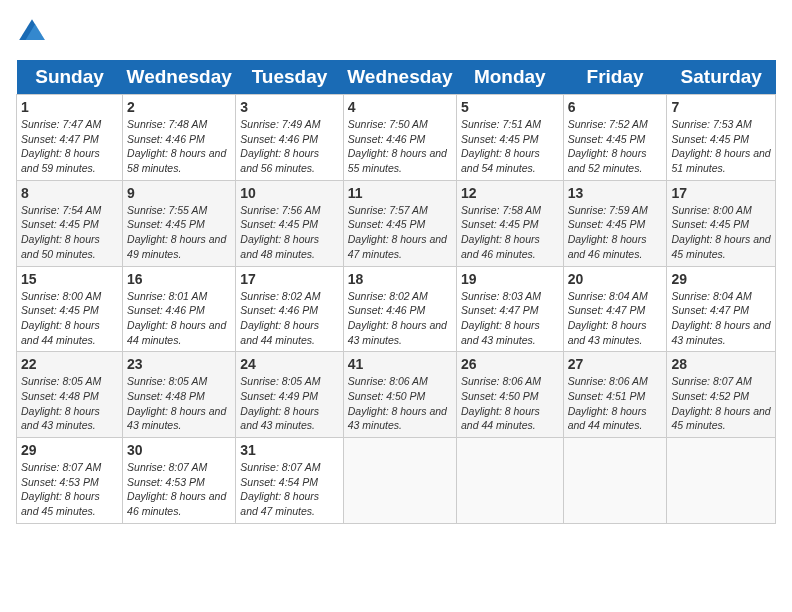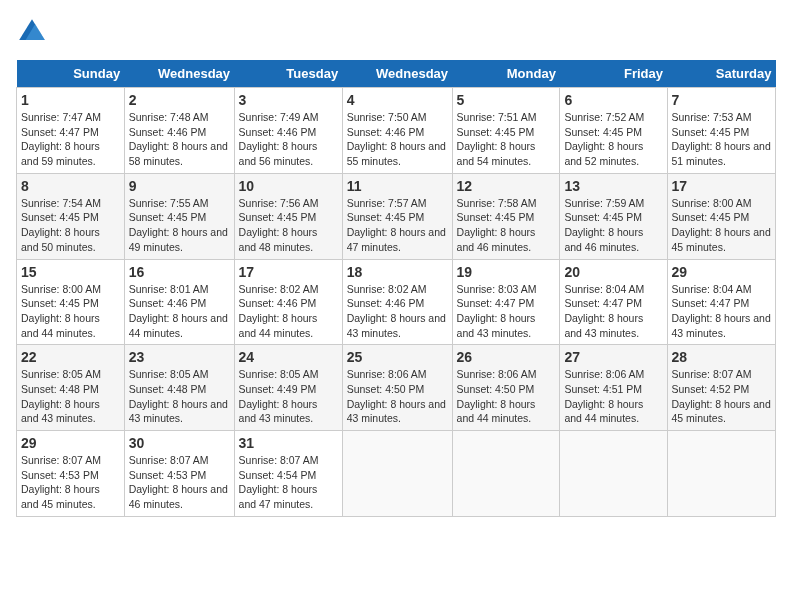--- a/index.html
+++ b/index.html
@@ -49,22 +49,22 @@
     }
     table {
       width: 100%;
       border-collapse: collapse;
       font-size: 11px;
     }
     thead tr th {
       background-color: #1a6bb5;
       color: #fff;
       padding: 6px 4px;
-      text-align: right;
-      font-size: 13px;
+      text-align: center;
+      font-size: 19px;
       font-weight: bold;
     }
     tbody tr td {
       border: 1px solid #ccc;
       padding: 4px;
       vertical-align: top;
       background: #fff;
       width: 113px;
     }
     tbody tr:nth-child(even) td {
@@ -74,20 +74,21 @@
       font-size: 14px;
       font-weight: bold;
       color: #333;
       display: block;
       margin-bottom: 2px;
     }
     .day-detail {
       color: #333;
       line-height: 1.4;
       font-size: 10.5px;
+      font-style: italic;
     }
     td.empty {
       background: #f9f9f9;
     }
   </style>
 </head>
 <body>
 
 <div class="header">
   <div class="logo">
@@ -216,21 +217,21 @@
       </td>
         <td>
         <span class="day-num">23</span>
         <span class="day-detail">Sunrise: 8:05 AM<br>Sunset: 4:48 PM<br>Daylight: 8 hours and 43 minutes.</span>
       </td>
         <td>
         <span class="day-num">24</span>
         <span class="day-detail">Sunrise: 8:05 AM<br>Sunset: 4:49 PM<br>Daylight: 8 hours and 43 minutes.</span>
       </td>
         <td>
-        <span class="day-num">25</span>
+        <span class="day-num">41</span>
         <span class="day-detail">Sunrise: 8:06 AM<br>Sunset: 4:50 PM<br>Daylight: 8 hours and 43 minutes.</span>
       </td>
         <td>
         <span class="day-num">26</span>
         <span class="day-detail">Sunrise: 8:06 AM<br>Sunset: 4:50 PM<br>Daylight: 8 hours and 44 minutes.</span>
       </td>
         <td>
         <span class="day-num">27</span>
         <span class="day-detail">Sunrise: 8:06 AM<br>Sunset: 4:51 PM<br>Daylight: 8 hours and 44 minutes.</span>
       </td>

